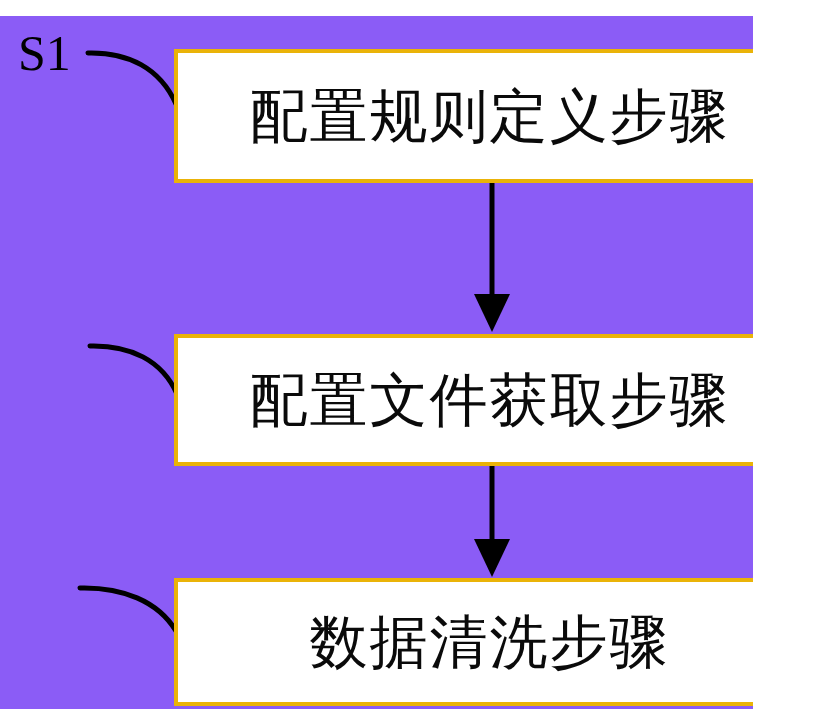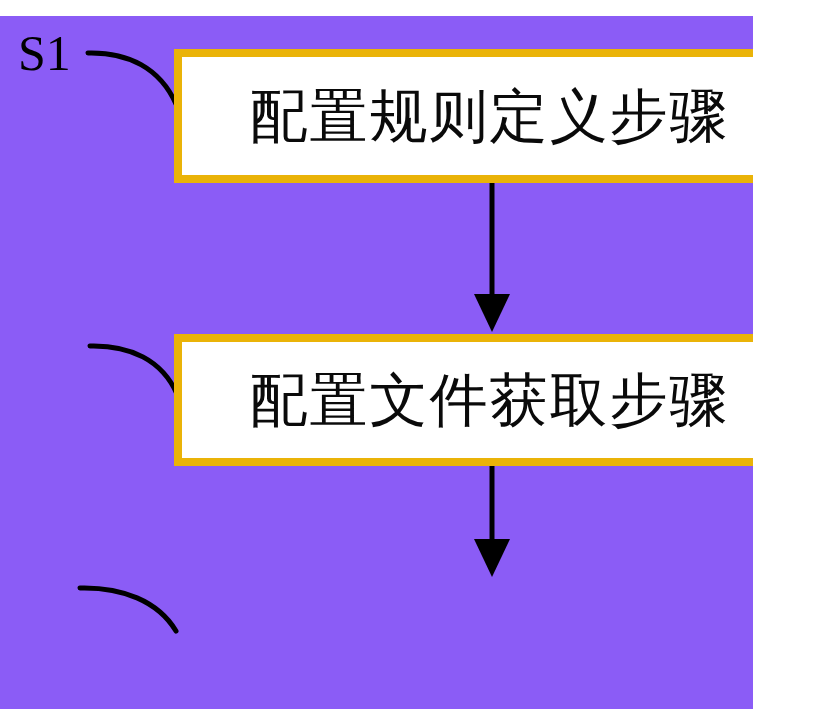--- a/index.html
+++ b/index.html
@@ -14,21 +14,21 @@
     position: relative;
     width: 753px;
     height: 709px;
     background: #8b5cf6;
     overflow: hidden;
     margin-top: 16px;
   }
   .flow-box {
     position: absolute;
     box-sizing: border-box;
-    border: 8px solid #eab308;
+    border: 4px solid #eab308;
     background: #ffffff;
     display: flex;
     align-items: center;
     justify-content: center;
   }
   .flow-box-label {
     font-family: "DejaVu Serif", "Liberation Serif", serif;
     font-size: 58px;
     line-height: 1;
     color: #0a0a0a;
@@ -91,14 +91,17 @@
 
 
   <div class="flow-box" id="box-1">
     <span class="flow-box-label">配置规则定义步骤</span>
   </div>
 
   <div class="flow-box" id="box-2">
     <span class="flow-box-label">配置文件获取步骤</span>
   </div>
 
+  <div class="flow-box" id="box-3">
+    <span class="flow-box-label">数据清洗步骤</span>
+  </div>
 
 </div>
 
 </body></html>

